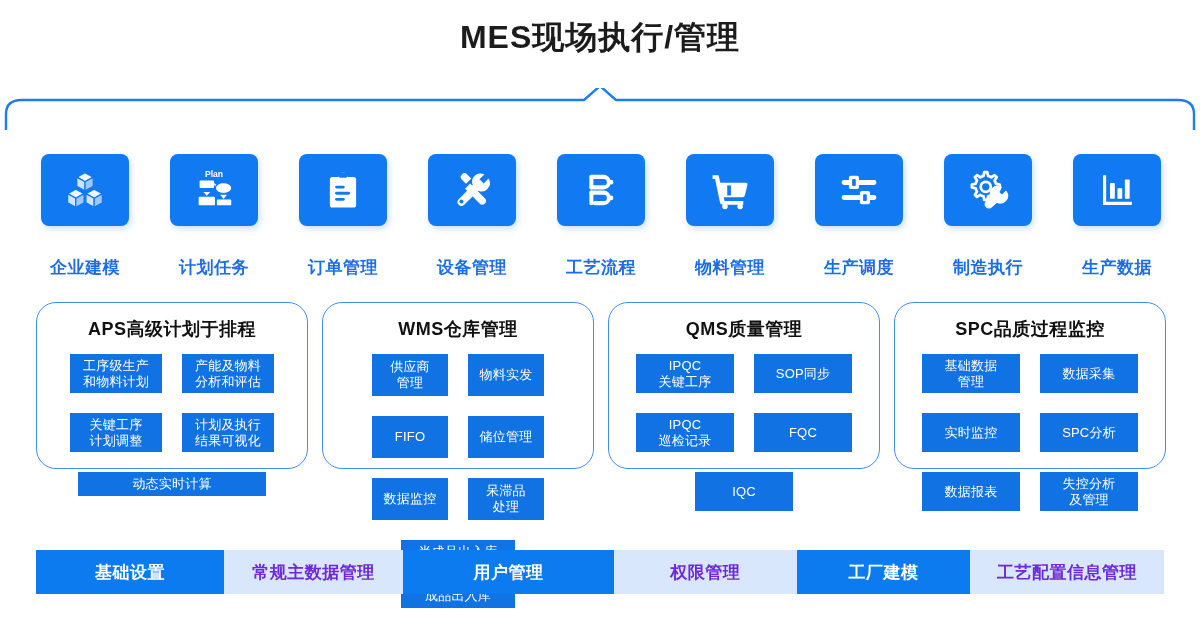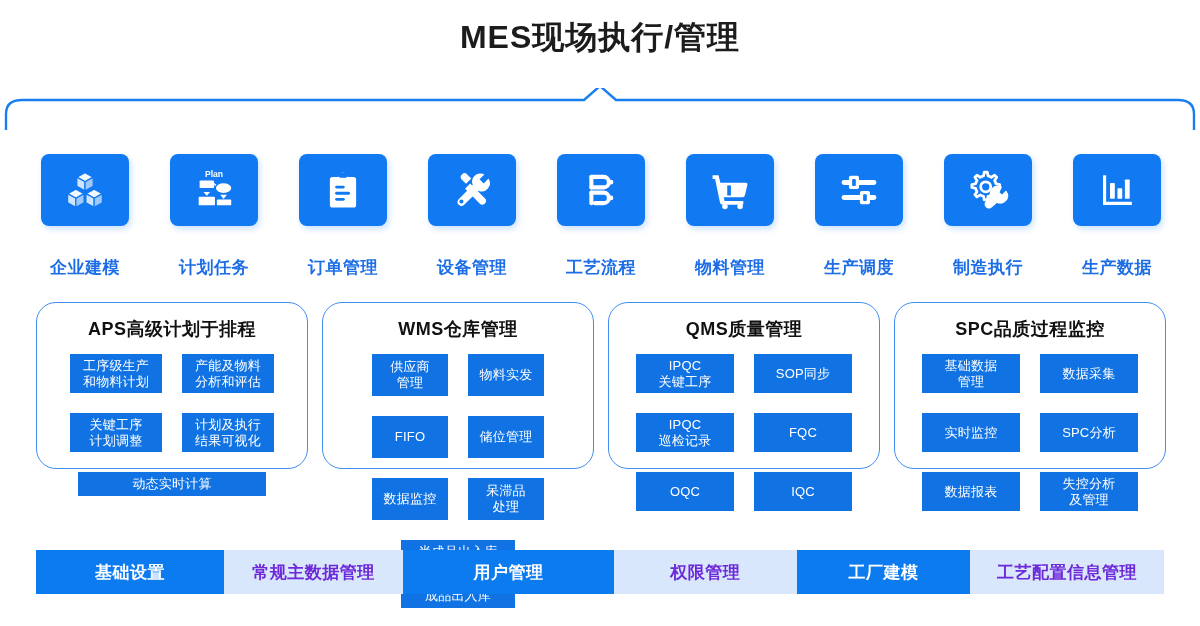--- a/index.html
+++ b/index.html
@@ -351,21 +351,20 @@
     <div class="card-title">QMS质量管理</div>
     <div class="chip-grid">
       <div class="chip">
         <span><span>IPQC</span><br><span>关键工序</span></span>
       </div>
       <div class="chip">SOP同步</div>
       <div class="chip">
         <span><span>IPQC</span><br><span>巡检记录</span></span>
       </div>
       <div class="chip">FQC</div>
-      <div class="chip">OQC</div>
       <div class="chip">IQC</div>
     </div>
   </div>
 
   <div class="card spc">
     <div class="card-title">SPC品质过程监控</div>
     <div class="chip-grid">
       <div class="chip">
         <span><span>基础数据</span><br><span>管理</span></span>
       </div>

